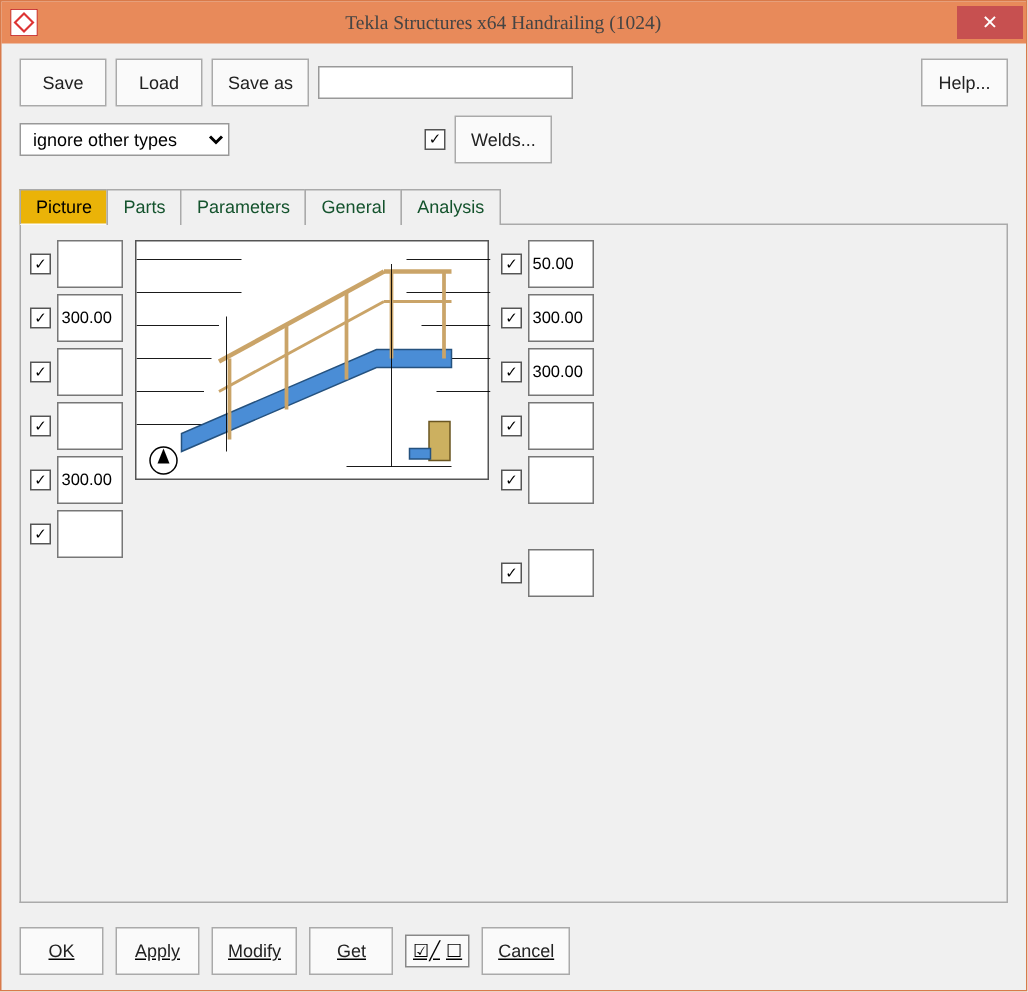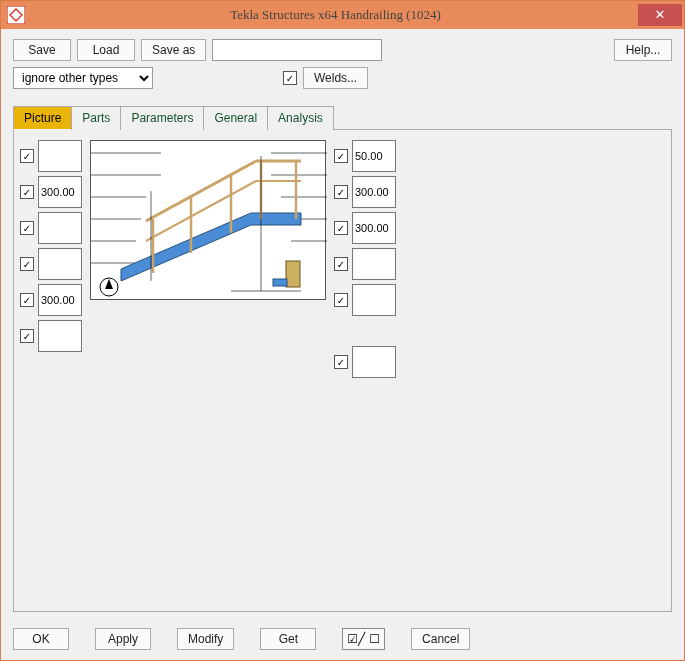--- a/index.html
+++ b/index.html
@@ -54,21 +54,21 @@
   .content {
     flex: 1;
     padding: 10px 12px 8px 12px;
     display: flex;
     flex-direction: column;
   }
   .row { display:flex; align-items:center; gap:6px; margin-bottom:6px;}
   .btn {
     background: #fafafa;
     border: 1px solid #aaa;
-    height: 22px;
+    height: 32px;
     padding: 0 10px;
     font-size: 12px;
     display:inline-flex; align-items:center; justify-content:center;
     cursor: default;
     color:#222;
   }
   .btn.small { min-width: 58px; }
   select.combo, input.combo {
     height: 22px;
     border: 1px solid #999;
@@ -127,23 +127,24 @@
   }
   .diagram {
     border:1px solid #555;
     background:#fff;
     width:236px;
     height:160px;
     flex-shrink:0;
   }
   .footer {
     display:flex;
-    gap:26px;
+    gap:8px;
     padding:8px 4px 10px 12px;
     align-items:center;
+    text-decoration:underline;
   }
   .toggle-pair {
     border:1px solid #888;
     height:22px;
     display:flex;
     align-items:center;
     padding:0 4px;
     gap:4px;
     background:#fafafa;
   }

